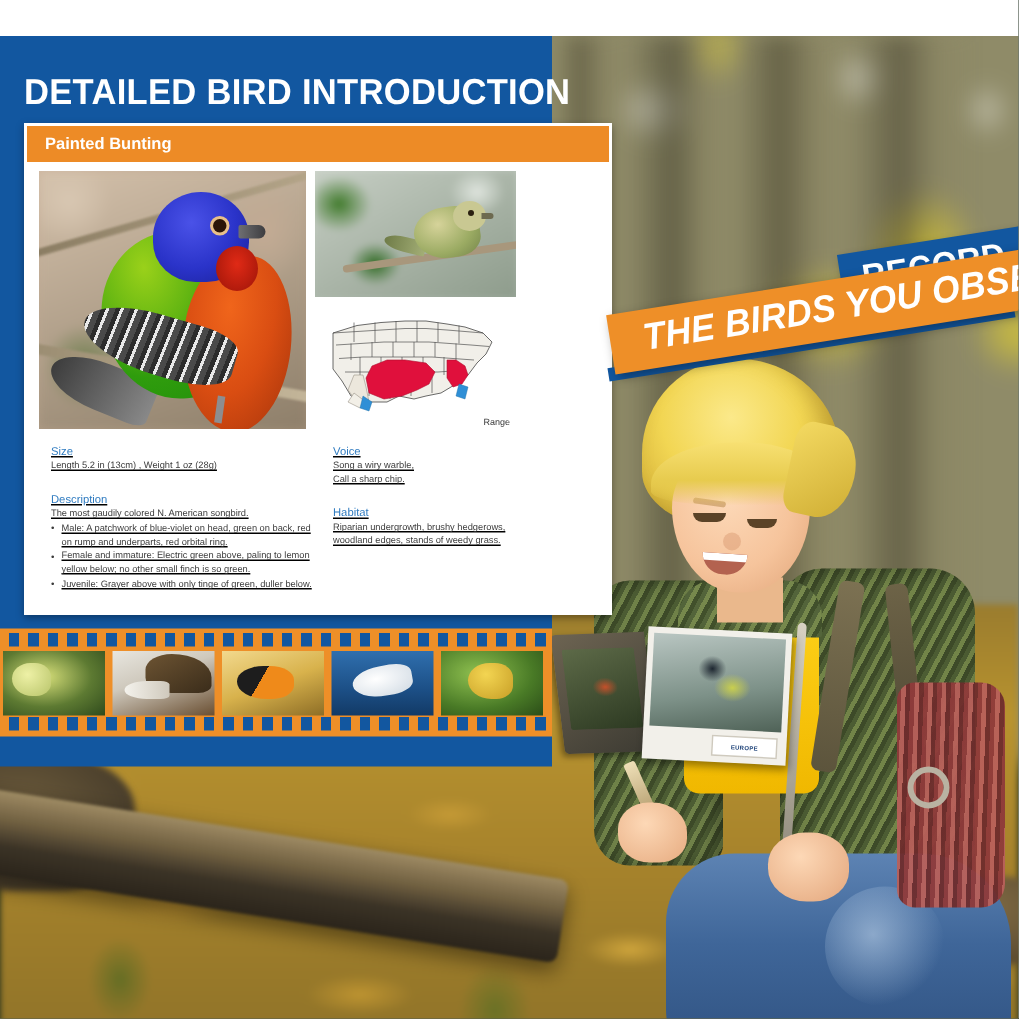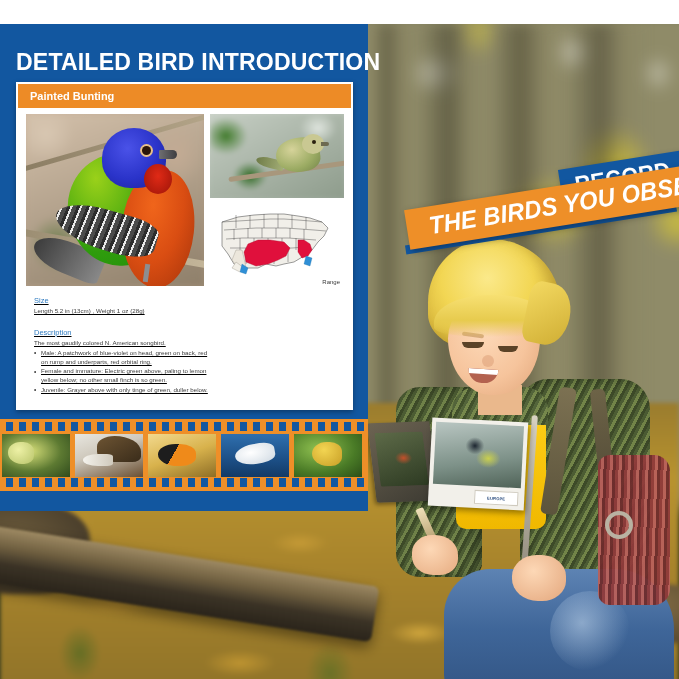--- a/index.html
+++ b/index.html
@@ -216,21 +216,21 @@
     position: absolute; left: 16px; top: 24px;
     font-size: 24px; font-weight: bold; color: #ffffff;
     letter-spacing: .2px;
     transform: scaleX(.96);
     transform-origin: left center;
     white-space: nowrap;
   }
 
   
   .card {
-    position: absolute; left: 16px; top: 58px; width: 337px; height: 328px;
+    position: absolute; left: 16px; top: 58px; width: 392px; height: 328px;
     background: #ffffff;
     border: 2px solid #ffffff;
     box-shadow: 0 2px 5px rgba(0,0,0,.35);
   }
   .card-head {
     height: 24px; background: #ed8b26;
     display: flex; align-items: center; padding-left: 12px;
   }
   .card-head-title { font-size: 11px; font-weight: bold; color: #ffffff; }
 
@@ -557,20 +557,31 @@
               <div class="sec-h">Description</div>
               <div class="sec-p">The most gaudily colored N. American songbird.</div>
               <ul class="bul">
                 <li>Male: A patchwork of blue-violet on head, green on back, red on rump and underparts, red orbital ring.</li>
                 <li>Female and immature: Electric green above, paling to lemon yellow below; no other small finch is so green.</li>
                 <li>Juvenile: Grayer above with only tinge of green, duller below.</li>
               </ul>
             </div>
           </div>
 
+          <div class="tcol-r">
+            <div class="sec-block">
+              <div class="sec-h">Voice</div>
+              <div class="sec-p" style="white-space:pre-line">Song a wiry warble,
+Call a sharp chip.</div>
+            </div>
+            <div class="sec-block">
+              <div class="sec-h">Habitat</div>
+              <div class="sec-p">Riparian undergrowth, brushy hedgerows, woodland edges, stands of weedy grass.</div>
+            </div>
+          </div>
 
         </div>
       </div>
     </div>
 
     <div class="filmstrip">
       <div class="perf top"></div>
       <div class="perf bot"></div>
       <div class="frames">
         <div class="frame f1"></div>

